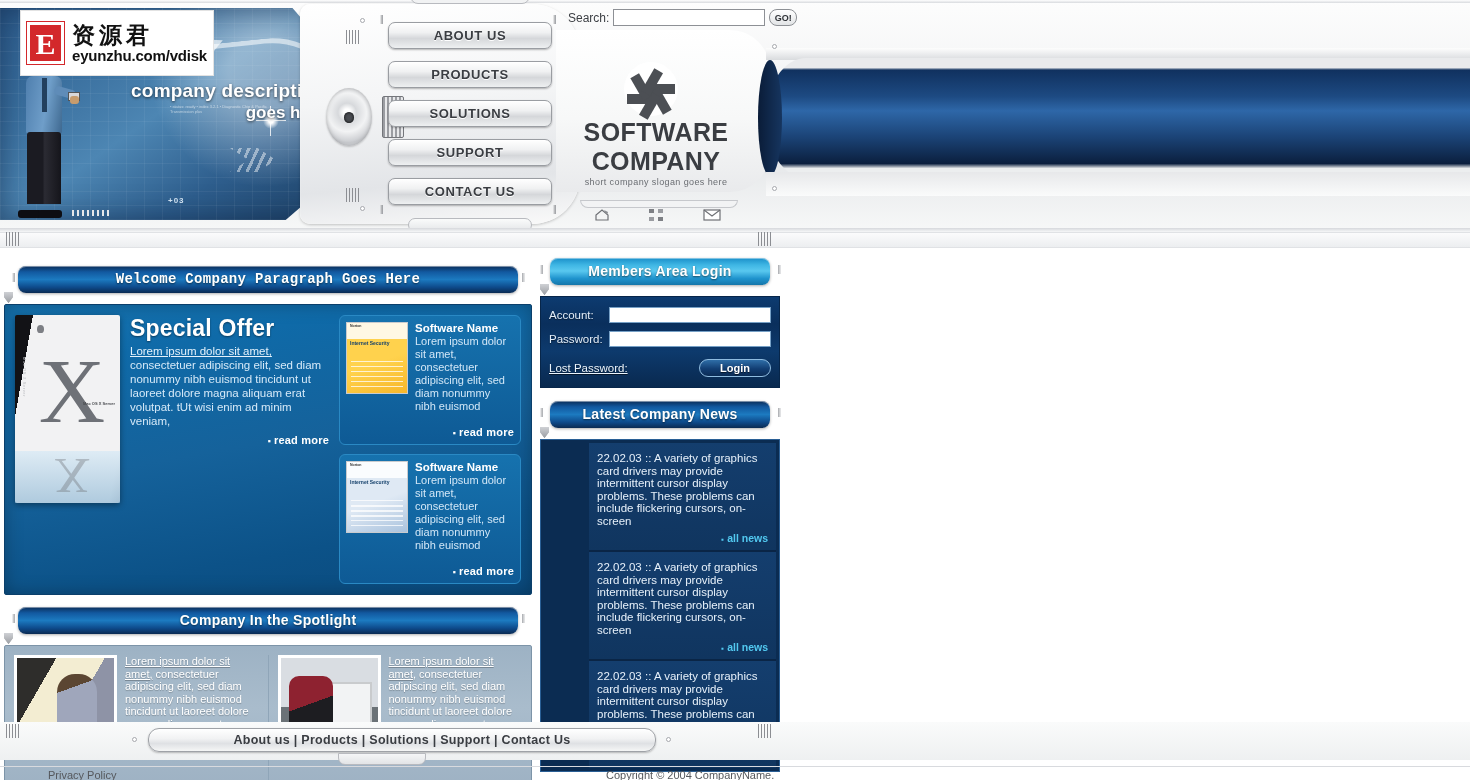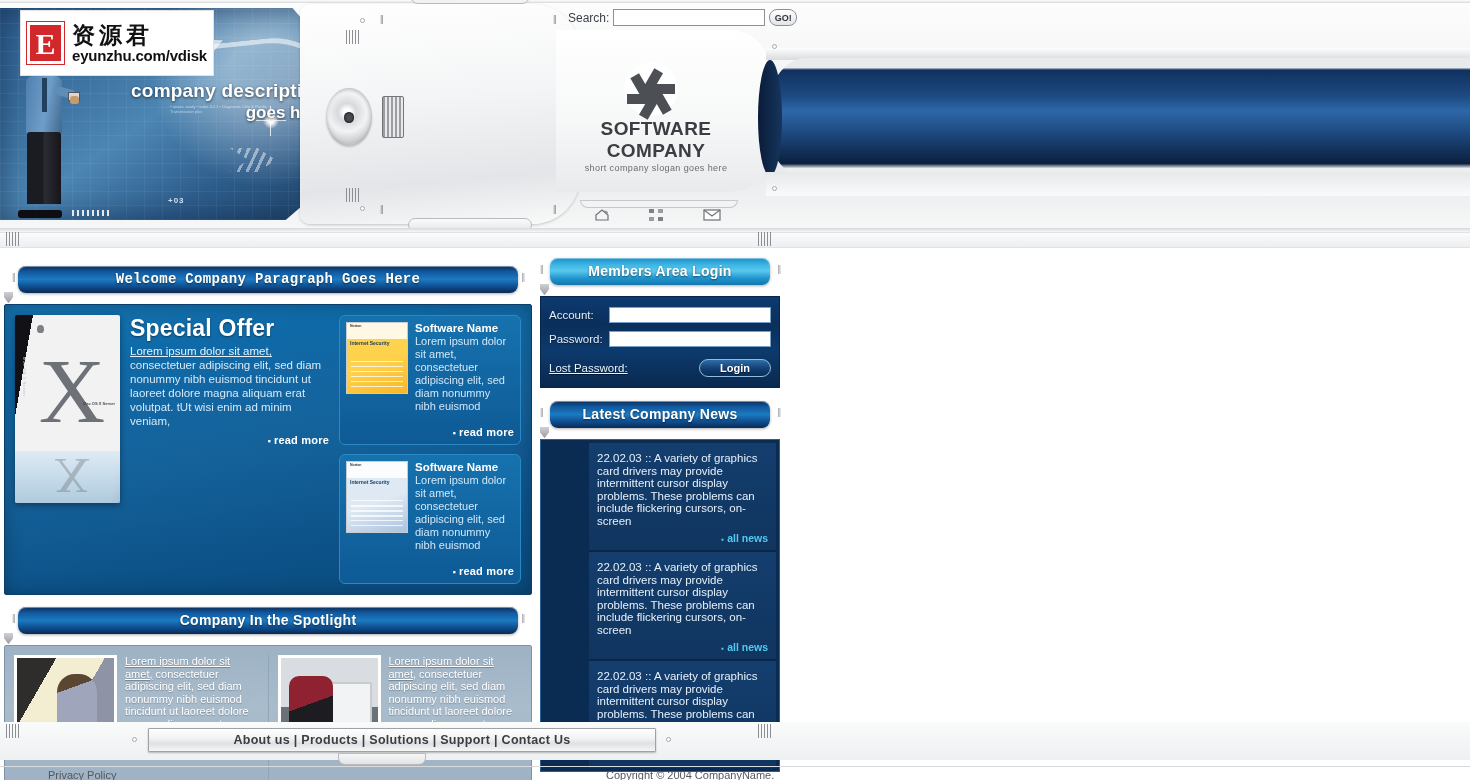--- a/index.html
+++ b/index.html
@@ -127,21 +127,21 @@
 
   
   .logo-panel{position:absolute;left:556px;top:30px;width:214px;height:162px;
     background:linear-gradient(180deg,#ffffff 0%,#f7f8f8 55%,#e9eaec 100%);
     border-radius:0 40px 40px 0;}
   .aperture{position:absolute;left:624px;top:62px;width:54px;height:54px;border-radius:50%;
     background:#fff;}
   .aperture i{position:absolute;left:50%;top:50%;width:26px;height:10px;background:#4c4f54;
     transform-origin:0 50%;}
   .brand{position:absolute;left:556px;top:118px;width:200px;text-align:center;}
-  .brand .b1{font-size:19px;font-weight:bold;color:#3a3d42;letter-spacing:.4px;}
+  .brand .b1{font-size:25px;font-weight:bold;color:#3a3d42;letter-spacing:.4px;}
   .brand .b2{font-size:9px;color:#6a6d72;letter-spacing:.4px;margin-top:1px;}
   .mini-icons{position:absolute;left:592px;top:208px;width:130px;display:flex;justify-content:space-between;}
   .mini-icons .mi{width:20px;height:14px;}
   .icon-bar-under{position:absolute;left:580px;top:200px;width:158px;height:8px;
      border:1px solid #c6c8cc;border-radius:0 0 8px 8px;background:#f2f3f4;}
 
   
   .tube{position:absolute;left:766px;top:58px;width:704px;height:120px;
     background:linear-gradient(180deg,#e9eaec 0 8%, #10315f 10%, #1d4a82 32%, #2e67a8 44%, #1b4376 66%, #0b1f3e 88%, #eceeef 92%);
     border-radius:40px 0 0 40px/60px 0 0 60px;}
@@ -263,21 +263,21 @@
   .news-item{background:linear-gradient(180deg,#143e6e,#10355f);padding:9px 8px 6px 8px;
     border-bottom:2px solid #0a2546;}
   .news-item:last-child{border-bottom:none;}
   .news-text{font-size:11.5px;line-height:12.5px;color:#e6f0fa;}
   .allnews{display:block;text-align:right;font-size:10.5px;font-weight:bold;color:#52c9f0;margin-top:5px;cursor:pointer;}
   .allnews:before{content:"\25AA";margin-right:3px;font-size:8px;color:#52c9f0;}
 
   
   .footnav-wrap{position:absolute;left:0;top:722px;width:1470px;height:38px;
     background:linear-gradient(180deg,#fafbfb,#eef0f1);}
-  .footnav{position:absolute;left:148px;top:728px;width:508px;height:24px;border-radius:1px;
+  .footnav{position:absolute;left:148px;top:728px;width:508px;height:24px;border-radius:11px;
     background:linear-gradient(180deg,#ffffff 0%,#f1f2f3 44%,#dfe1e4 66%,#f5f6f6 100%);
     border:1px solid #9fa2a7;box-shadow:0 1px 2px rgba(0,0,0,.25),inset 0 1px 0 #fff;
     text-align:center;line-height:23px;font-size:12.5px;font-weight:bold;color:#3a3d42;letter-spacing:.3px;}
   .foot-tab{position:absolute;left:338px;top:753px;width:88px;height:12px;
      border:1px solid #b8babf;border-radius:0 0 7px 7px;background:linear-gradient(180deg,#f5f6f7,#e2e4e6);}
   .foot-line{position:absolute;left:0;top:766px;width:1470px;height:1px;background:#d8dade;}
   .privacy{position:absolute;left:4px;top:769px;font-size:11px;color:#55585d;cursor:pointer;margin-left:44px;}
   .copyright{position:absolute;left:606px;top:769px;font-size:11px;color:#55585d;}
 </style>
 </head>
@@ -331,20 +331,27 @@
 
     <div class="plate"></div>
     <div class="disc"></div>
     <div class="barrel"></div>
     <div class="ridges r1"></div>
     <div class="ridges r2"></div>
     <div class="dotc" style="left:360px;top:18px;"></div>
     <div class="dotc" style="left:360px;top:206px;"></div>
 
     <div class="nav-tabs-top"></div>
+    <div class="nav">
+      <div class="nav-btn">ABOUT US</div>
+      <div class="nav-btn">PRODUCTS</div>
+      <div class="nav-btn">SOLUTIONS</div>
+      <div class="nav-btn">SUPPORT</div>
+      <div class="nav-btn">CONTACT US</div>
+    </div>
     <div class="nav-tabs-bot"></div>
     <div class="nav-tick" style="left:380px;top:14px;">||</div>
     <div class="nav-tick" style="left:553px;top:14px;">||</div>
     <div class="nav-tick" style="left:380px;top:204px;">||</div>
     <div class="nav-tick" style="left:553px;top:204px;">||</div>
 
     <div class="search-wrap">
       <span class="search-label">Search:</span>
       <input class="search-input" type="text" value="" style="">
       <div class="go-btn">GO!</div>

